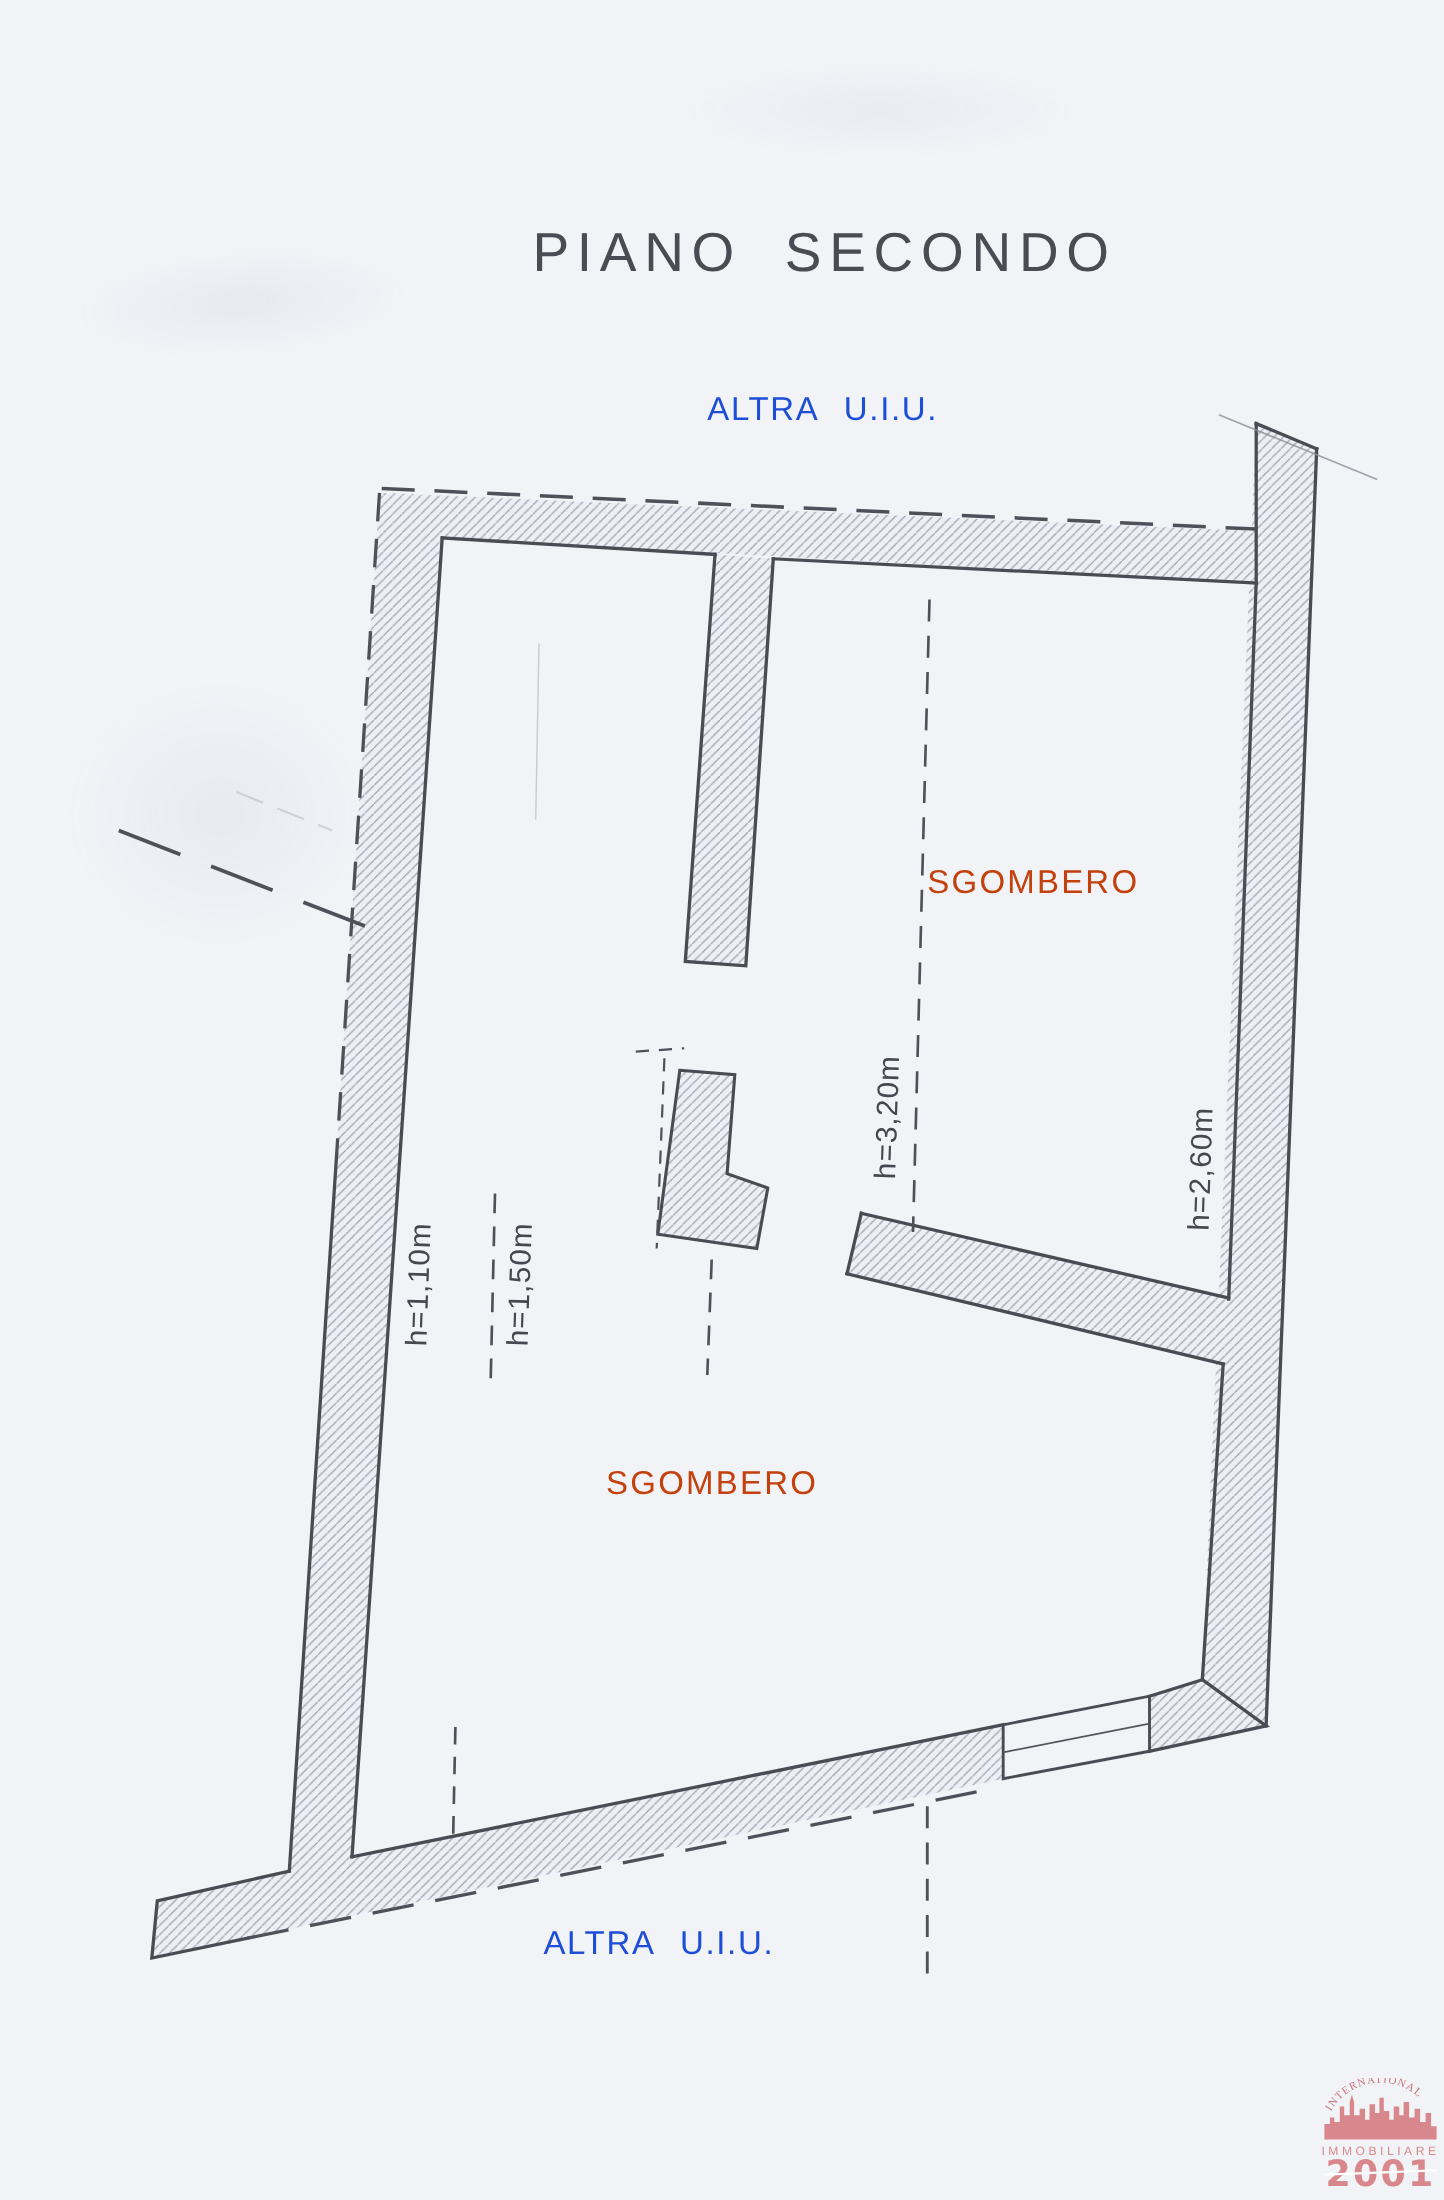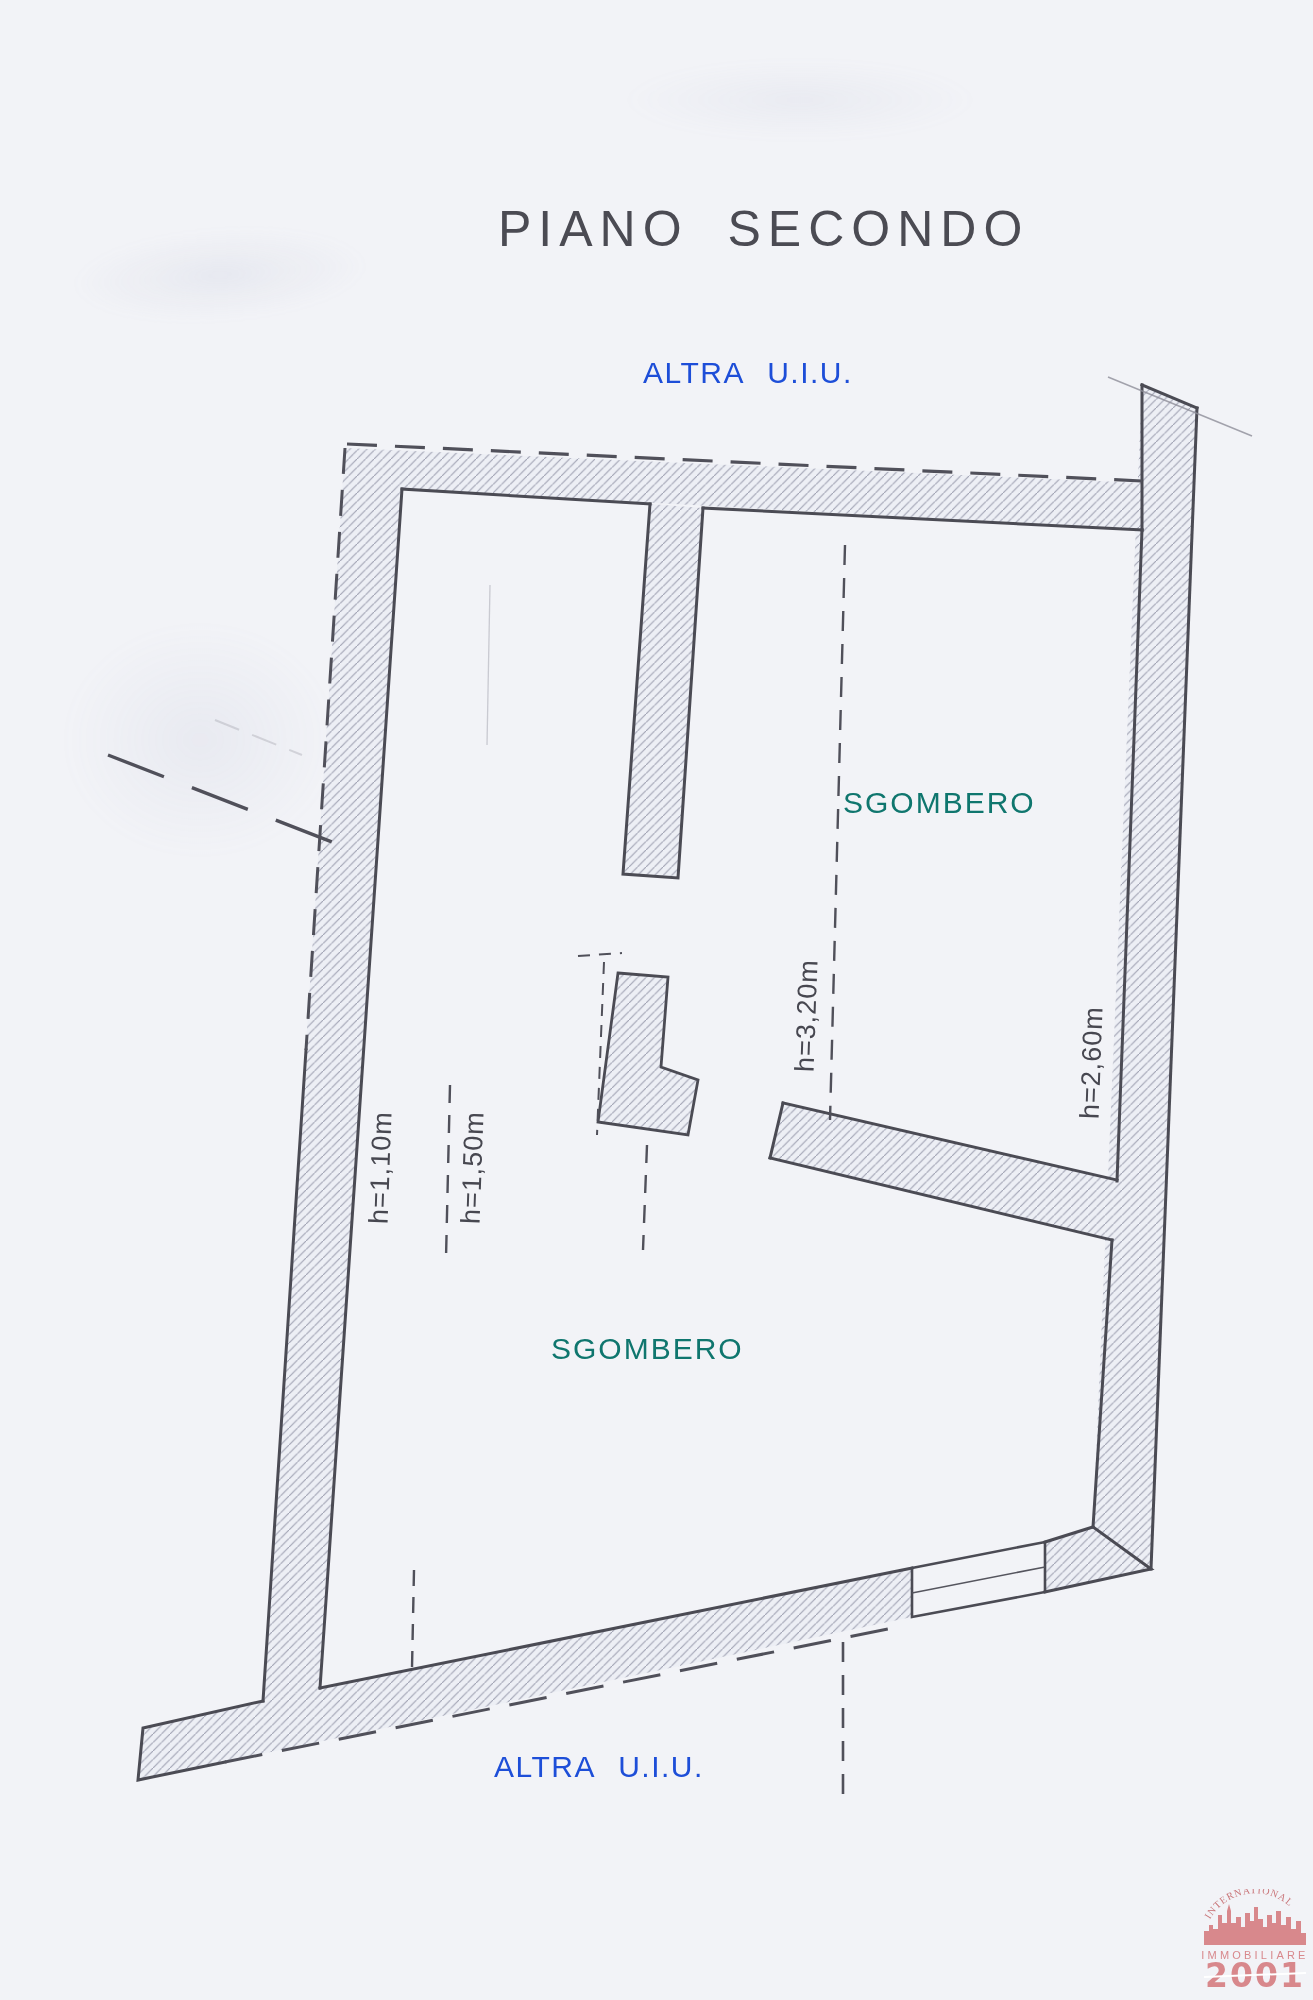--- a/index.html
+++ b/index.html
@@ -5,21 +5,21 @@
   html,body { margin:0; padding:0; background:#e7e8ec; }
   .page {
     position:relative; width:1313px; height:2000px;
     background:#f2f3f7; overflow:hidden;
     font-family:"Liberation Sans", sans-serif;
   }
   svg.plan { position:absolute; left:0; top:0; }
   .lbl { position:absolute; color:#45454e; white-space:nowrap; }
   .title { font-size:50px; letter-spacing:7px; word-spacing:18px; color:#4b4b53; }
   .sub   { font-size:30px; letter-spacing:1.5px; word-spacing:14px; color:#1d4ed8; }
-  .room  { font-size:30px; letter-spacing:2px; color:#0f766e; }
+  .room  { font-size:30px; letter-spacing:2px; color:#c2410c; }
   .hlbl  {
     font-size:27px; letter-spacing:1px; width:170px; text-align:center;
     transform:rotate(-88deg); transform-origin:center center; color:#474750;
   }
   .ghost { position:absolute; pointer-events:none; filter:blur(6px); }
   .logo { position:absolute; left:1198px; top:1889px; width:114px; height:106px; }
   .logo svg { display:block; }
 </style>
 </head>
 <body>
@@ -89,21 +89,21 @@
       <path d="M578,956 L622,953" stroke-width="2" stroke-dasharray="12 9"></path>
     </g>
 
     <g fill="none" stroke="#8d8d98">
       <path d="M1108,377 L1252,436" stroke-width="1.5" opacity="0.8"></path>
       <path d="M490,585 L487,745" stroke-width="1.3" opacity="0.4"></path>
       <path d="M215,720 L302,755" stroke-width="2" opacity="0.3" stroke-dasharray="26 14"></path>
     </g>
   </svg>
 
-  <div class="lbl title" style="left:498px;top:200px;">PIANO SECONDO</div>
+  <div class="lbl title" style="left:484px;top:200px;">PIANO SECONDO</div>
 
   <div class="lbl sub" style="left:643px;top:356px;">ALTRA U.I.U.</div>
 
   <div class="lbl room" style="left:843px;top:786px;">SGOMBERO</div>
 
   <div class="lbl room" style="left:551px;top:1332px;">SGOMBERO</div>
 
   <div class="lbl sub" style="left:494px;top:1750px;">ALTRA U.I.U.</div>
 
   <div class="lbl hlbl" style="left:296px;top:1152px;">h=1,10m</div>

